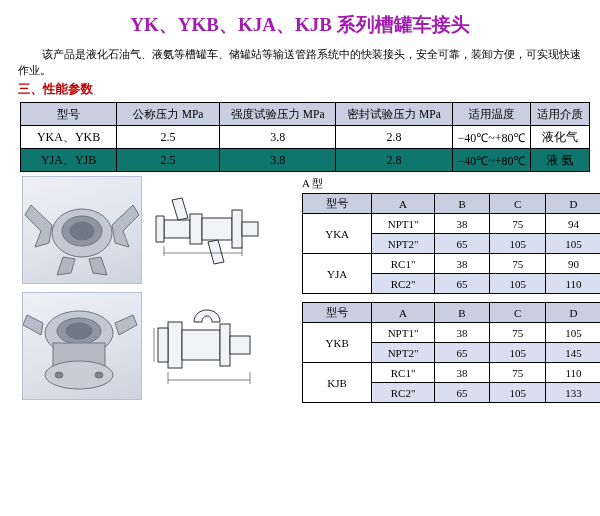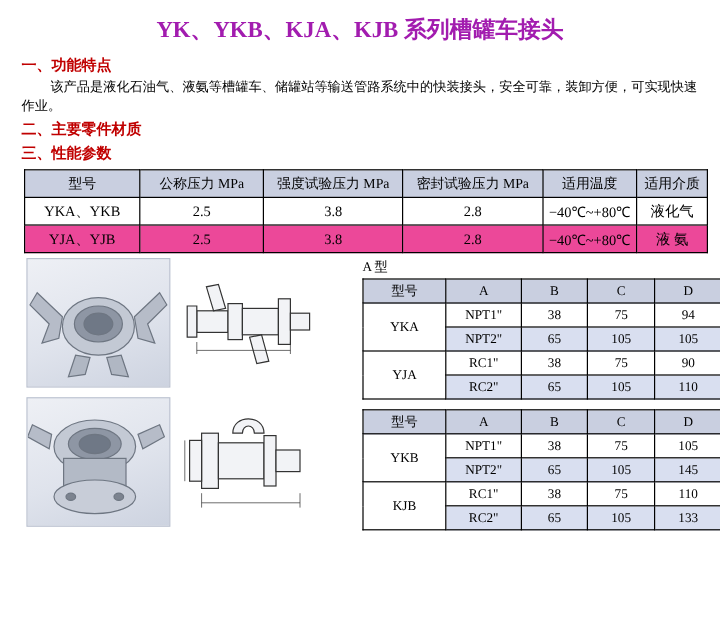--- a/index.html
+++ b/index.html
@@ -68,21 +68,21 @@
   .spec-table thead td {
     background: #c9cfe0;
     height: 20px;
     font-size: 11.5px;
   }
   .spec-table tbody td {
     height: 20px;
     font-size: 12px;
   }
   .spec-table tbody tr.alt td {
-    background: #ec4899;
+    background: #0f766e;
   }
   .cjk {
     font-family: "Liberation Sans", sans-serif;
   }
   
   .dims {
     position: relative;
     margin-top: 4px;
   }
   .photo-row {
@@ -145,24 +145,22 @@
   }
   svg { display: block; }
 </style>
 </head>
 <body>
 
 <div class="page">
 
   <div class="title">YK、YKB、KJA、KJB 系列槽罐车接头</div>
 
-  <div class="section-head">一、功能特点</div>
   <div class="para">该产品是液化石油气、液氨等槽罐车、储罐站等输送管路系统中的快装接头，安全可靠，装卸方便，可实现快速作业。</div>
 
-  <div class="section-head">二、主要零件材质</div>
 
   <div class="section-head">三、性能参数</div>
 
   <table class="spec-table">
     <thead>
       <tr>
         <td class="cjk" style="width:96px">型号</td>
         <td class="cjk" style="width:104px">公称压力 MPa</td>
         <td class="cjk" style="width:118px">强度试验压力 MPa</td>
         <td class="cjk" style="width:118px">密封试验压力 MPa</td>

